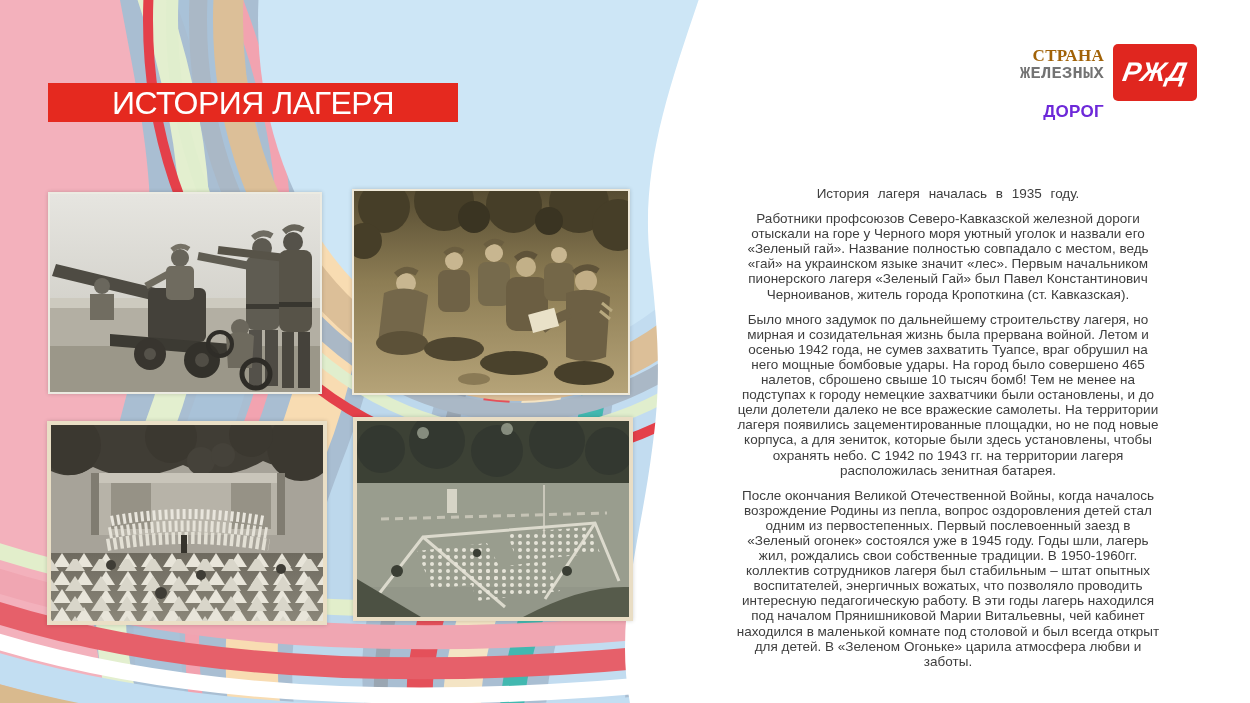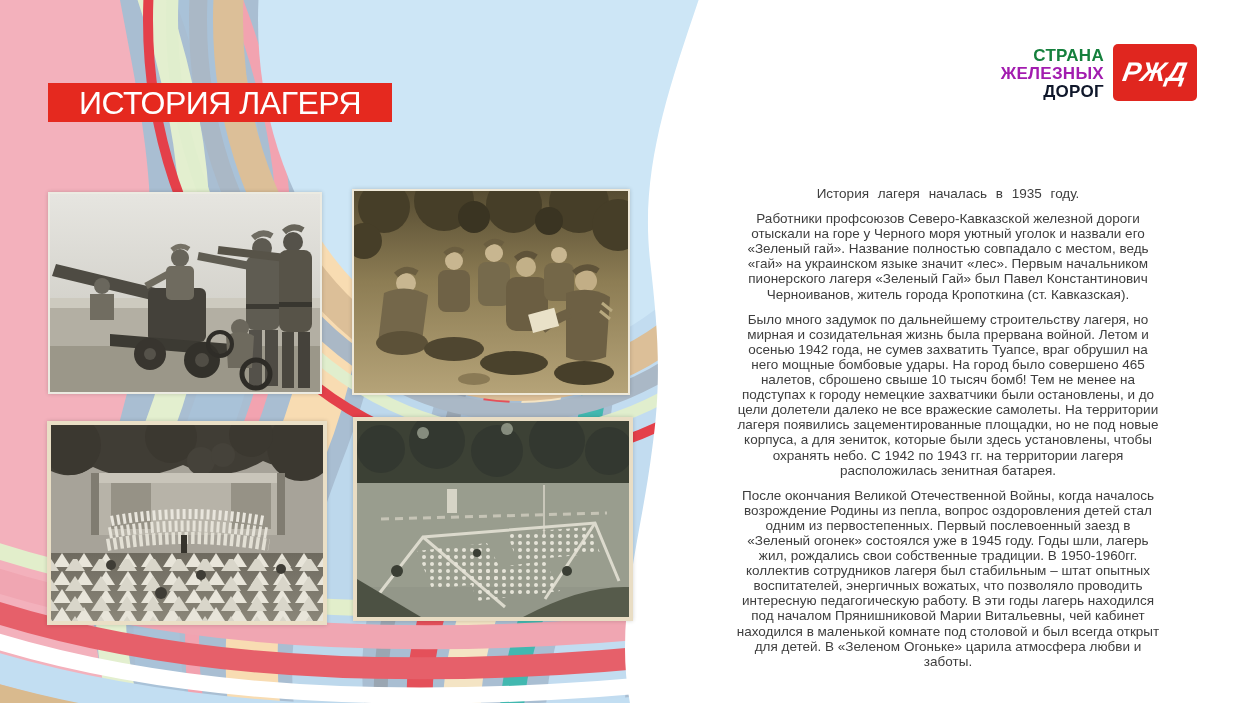--- a/index.html
+++ b/index.html
@@ -2,38 +2,38 @@
 <html><head>
 <meta charset="utf-8">
 <style>
   html,body{margin:0;padding:0;background:#ffffff;}
   .slide{
     position:relative;width:1250px;height:703px;overflow:hidden;
     background:#ffffff;font-family:"Liberation Sans",sans-serif;
   }
   .bg{position:absolute;left:0;top:0;width:1250px;height:703px;}
   .title{
-    position:absolute;left:48px;top:83px;width:344px;height:39px;
+    position:absolute;left:48px;top:83px;width:410px;height:39px;
     background:#e5291f;color:#ffffff;font-size:32px;line-height:40px;
     text-align:center;white-space:nowrap;letter-spacing:-0.5px;
   }
   .photo{position:absolute;box-shadow:0 0 4px rgba(0,0,0,.18);}
   .photo svg{display:block;}
   .photo1{left:48px;top:192px;width:270px;height:198px;border:2px solid #ecebe2;}
   .photo2{left:352px;top:189px;width:274px;height:202px;border:2px solid #efe9d9;}
   .photo3{left:47px;top:421px;width:272px;height:196px;border:4px solid #eadfc6;}
   .photo4{left:353px;top:417px;width:272px;height:196px;border:4px solid #e9ddc4;}
   .brand{position:absolute;right:53px;top:44px;display:flex;align-items:flex-start;}
   .brand-name{
     text-align:right;font-weight:bold;font-size:17px;line-height:18px;
     letter-spacing:.3px;margin-right:9px;padding-top:3px;
   }
-  .brand-line1{color:#15803d;}
-  .brand-line2{color:#a21caf;}
-  .brand-line3{color:#0f172a;}
+  .brand-line1{color:#a16207;font-family:Liberation Serif, serif;}
+  .brand-line2{color:#737373;font-family:Liberation Mono, monospace;}
+  .brand-line3{color:#6d28d9;margin-top:20px;}
   .emblem{
     width:84px;height:57px;background:#e0261f;border-radius:5px;
     display:flex;align-items:center;justify-content:center;
   }
   .emblem-text{
     color:#ffffff;font-size:27px;font-weight:bold;font-style:italic;
     transform:skewX(-10deg);letter-spacing:1px;
   }
   .body-text{
     position:absolute;left:727px;top:186px;width:434px;

